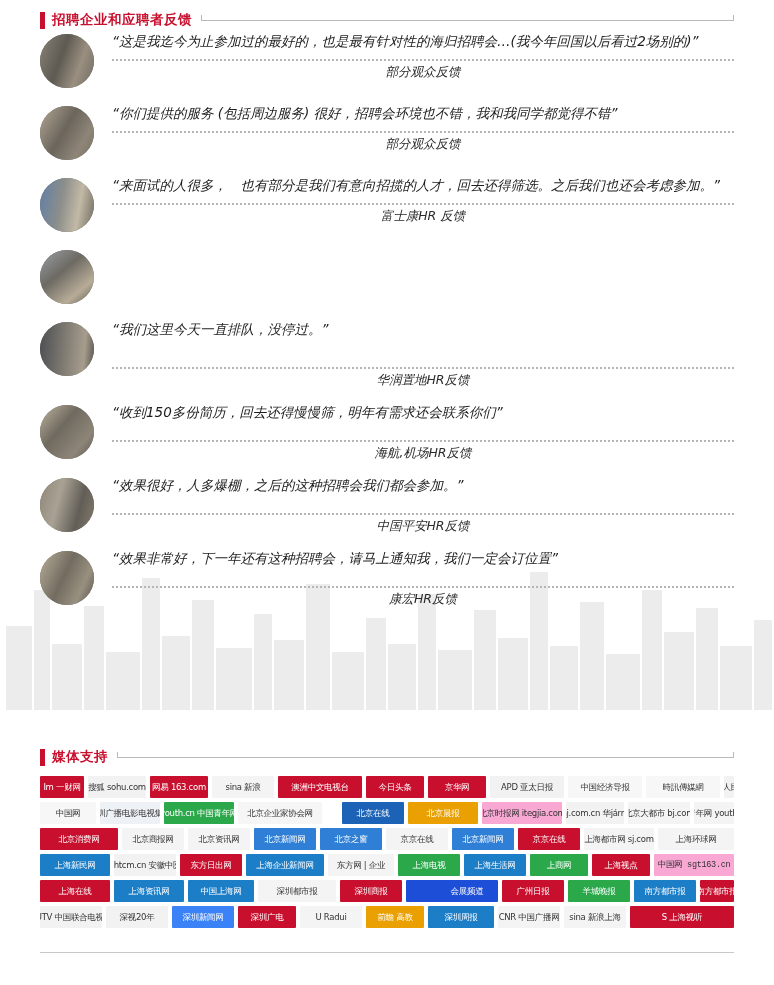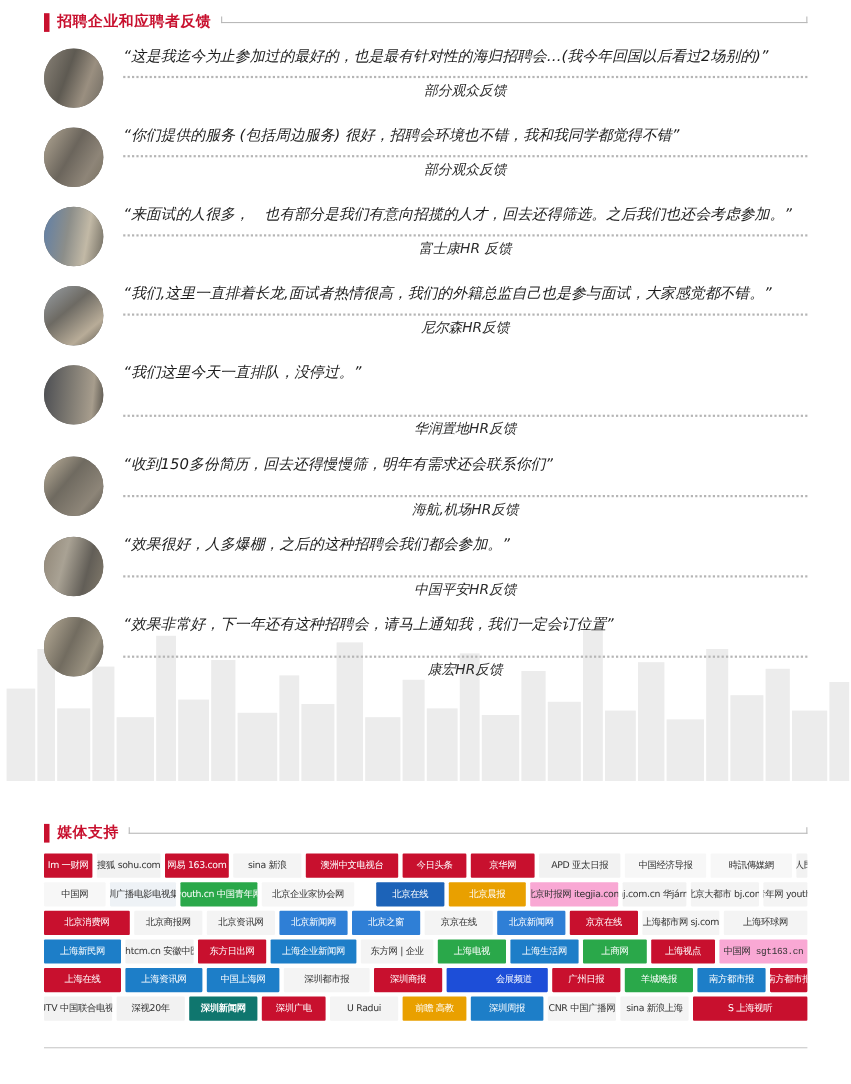--- a/index.html
+++ b/index.html
@@ -61,21 +61,21 @@
   }
   .section-head .rule::before { left: 0; }
   .section-head .rule::after { right: 0; }
 
   #head-feedback { top: 11px; }
   #head-media { top: 748px; }
 
   
   .testimonials {
     position: absolute;
-    top: 38px;
+    top: 28px;
     left: 40px;
     width: 694px;
   }
   .testimonial {
     display: flex;
     align-items: flex-start;
     margin-bottom: 10px;
     min-height: 62px;
   }
   .avatar {
@@ -250,25 +250,20 @@
         <div class="quote-text">“来面试的人很多，　也有部分是我们有意向招揽的人才，回去还得筛选。之后我们也还会考虑参加。”</div>
         <div class="dotline"></div>
         <div class="attrib">富士康HR 反馈</div>
       </div>
     </div>
 
     <div class="testimonial">
       <div class="avatar">
         <div class="ph" style="background:linear-gradient(140deg,#9aa0a6 0%,#6d6a63 40%,#b8ac98 75%,#5c584f 100%);"></div>
       </div>
-      <div class="quote-block">
-        <div class="quote-text">“我们,这里一直排着长龙,面试者热情很高，我们的外籍总监自己也是参与面试，大家感觉都不错。”</div>
-        <div class="dotline"></div>
-        <div class="attrib">尼尔森HR反馈</div>
-      </div>
     </div>
 
     <div class="testimonial">
       <div class="avatar">
         <div class="ph" style="background:linear-gradient(95deg,#4b4d52 0%,#7e7a72 45%,#a79d8d 80%,#55514a 100%);"></div>
       </div>
       <div class="quote-block">
         <div class="quote-text">“我们这里今天一直排队，没停过。”</div>
         <div class="dotline" style="margin-top:26px;"></div>
         <div class="attrib">华润置地HR反馈</div>
@@ -380,21 +375,21 @@
       <div class="logo dark" style="background:#1d4ed8; flex:0 0 62px;padding-left:30px;">会展频道</div>
       <div class="logo dark" style="background:#c8102e; flex:0 0 62px;">广州日报</div>
       <div class="logo dark" style="background:#2aa84a; flex:0 0 62px;">羊城晚报</div>
       <div class="logo dark" style="background:#1d7ec8; flex:0 0 62px;">南方都市报</div>
       <div class="logo dark" style="background:#c8102e; flex:1 1 auto;">南方都市报</div>
     </div>
 
     <div class="logo-row">
       <div class="logo light" style="background:#f2f2f2; flex:0 0 62px;">CUTV 中国联合电视网</div>
       <div class="logo light" style="background:#f2f2f2; flex:0 0 62px;">深视20年</div>
-      <div class="logo dark" style="background:#0f766e; flex:0 0 62px;font-weight:bold;">深圳新闻网</div>
+      <div class="logo dark" style="background:#3b82f6; flex:0 0 62px;">深圳新闻网</div>
       <div class="logo dark" style="background:#c8102e; flex:0 0 58px;">深圳广电</div>
       <div class="logo light" style="background:#f4f4f4; flex:0 0 62px;">U Radui</div>
       <div class="logo dark" style="background:#e9a000; flex:0 0 58px;">前瞻 高教</div>
       <div class="logo dark" style="background:#1d7ec8; flex:0 0 66px;">深圳周报</div>
       <div class="logo light" style="background:#f4f4f4; flex:0 0 62px;">CNR 中国广播网</div>
       <div class="logo light" style="background:#f4f4f4; flex:0 0 62px;">sina 新浪上海</div>
       <div class="logo dark" style="background:#c8102e; flex:1 1 auto;">S 上海视听</div>
     </div>
 
   </div>

